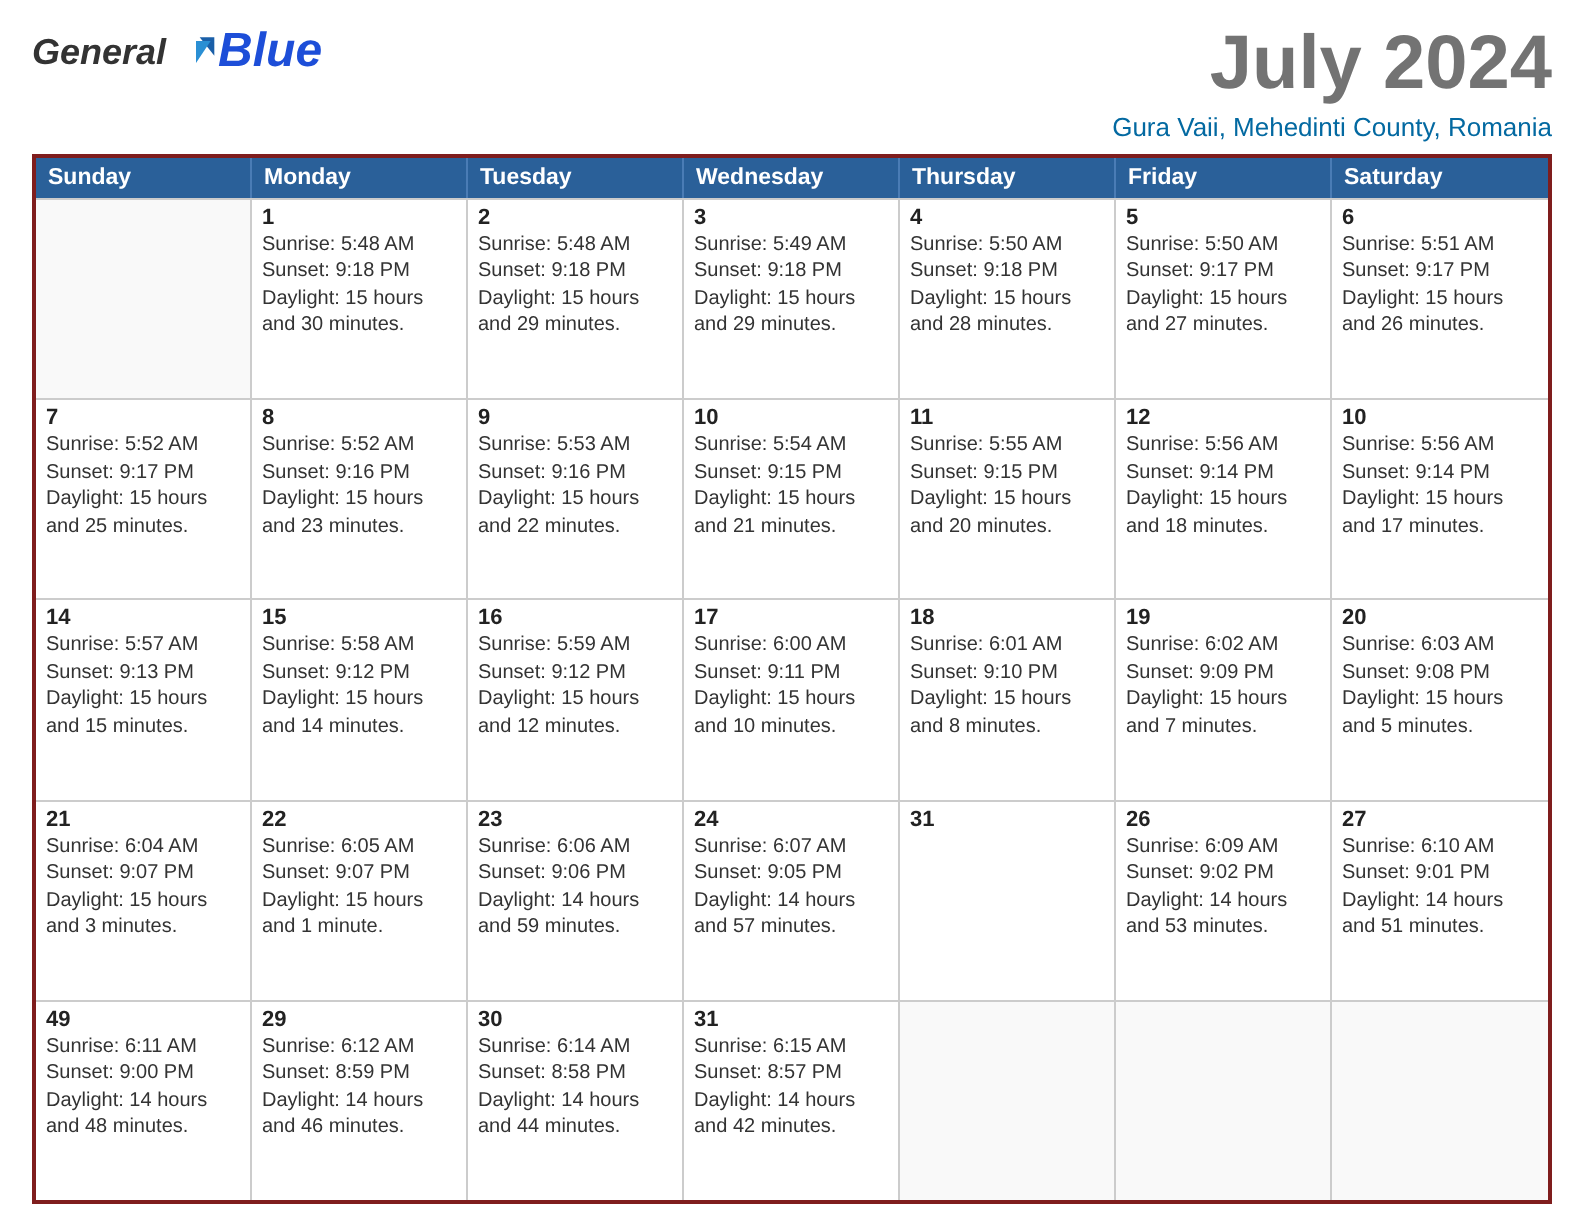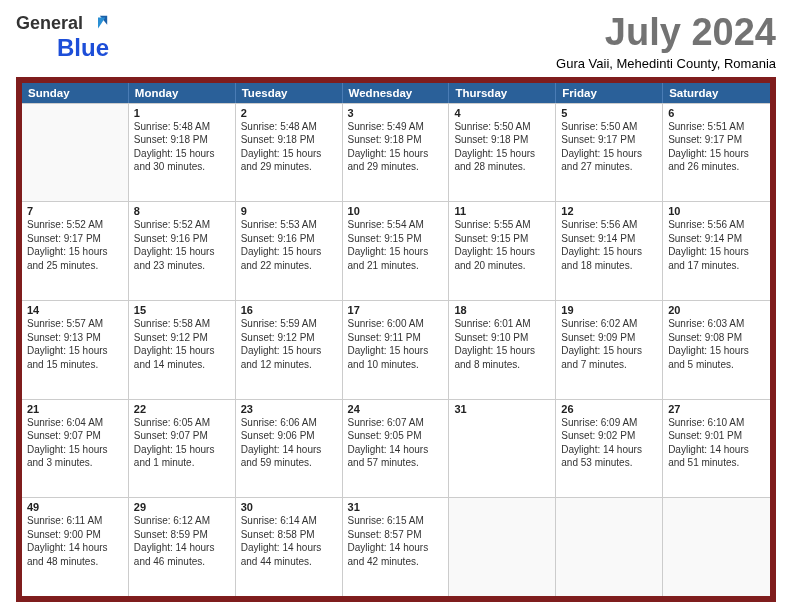--- a/index.html
+++ b/index.html
@@ -18,22 +18,23 @@
       flex-direction: column;
     }
     .header {
       display: flex;
       justify-content: space-between;
       align-items: flex-start;
       margin-bottom: 6px;
     }
     .logo {
       display: flex;
-      flex-direction: column;
-      align-items: flex-end;
+      flex-direction: row;
+      align-items: center;
+      font-style: italic;
     }
     .logo-text {
       display: flex;
       align-items: center;
       gap: 2px;
     }
     .logo-general {
       font-size: 18px;
       font-weight: bold;
       color: #333;
@@ -52,28 +53,28 @@
       text-align: right;
     }
     .month-title {
       font-size: 38px;
       font-weight: bold;
       color: #737373;
       line-height: 1.1;
     }
     .location {
       font-size: 13px;
-      color: #000000;
+      color: #0369a1;
       margin-top: 2px;
     }
     .calendar {
       flex: 1;
       display: flex;
       flex-direction: column;
-      border: 6px solid #7f1d1d;
+      border: 2px solid #7f1d1d;
     }
     .cal-header-row {
       display: grid;
       grid-template-columns: repeat(7, 1fr);
       background: #2a6099;
     }
     .cal-header-cell {
       color: #fff;
       font-size: 11.5px;
       font-weight: bold;

